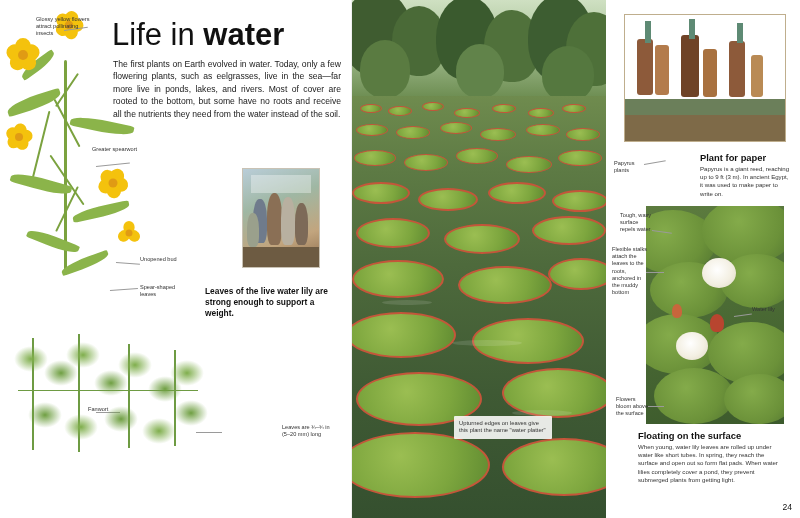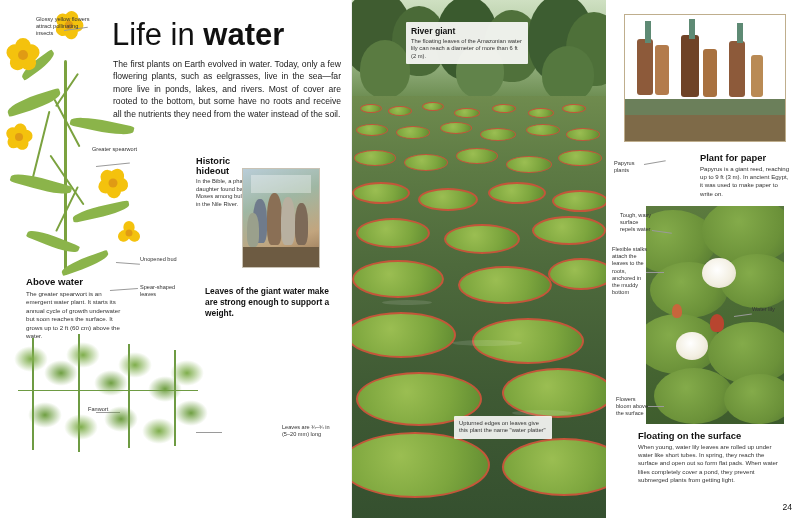--- a/index.html
+++ b/index.html
@@ -214,42 +214,34 @@
     <div class="callout" style="left:282px;top:424px;width:48px;">
       <span>Leaves are ¾–¾ in (5–20 mm) long</span>
     </div>
 
     <div class="title">
       <span>Life in </span><b>water</b>
     </div>
 
     <div class="intro">The first plants on Earth evolved in water. Today, only a few flowering plants, such as eelgrasses, live in the sea—far more live in ponds, lakes, and rivers. Most of cover are rooted to the bottom, but some have no roots and receive all the nutrients they need from the water instead of the soil.</div>
 
-    <div class="block" style="left:26px;top:276px;width:96px;">
-      <div class="blockhead">Above water</div>
-      <div class="blocktxt">The greater spearwort is an emergent water plant. It starts its annual cycle of growth underwater but soon reaches the surface. It grows up to 2 ft (60 cm) above the water.</div>
-    </div>
-
-
-    <div class="hideout">
-      <div class="h-title">Historic hideout</div>
-      <div class="h-txt">In the Bible, a pharaoh's daughter found baby Moses among bulrushes in the Nile River.</div>
-    </div>
+
+
     <div class="hideout-img">
       <div class="fig" style="left:10px;top:30px;width:14px;height:44px;background:#6f7b8c;"></div>
       <div class="fig" style="left:24px;top:24px;width:15px;height:52px;background:#8a6f55;"></div>
       <div class="fig" style="left:38px;top:28px;width:14px;height:48px;background:#b8b0a0;"></div>
       <div class="fig" style="left:52px;top:34px;width:13px;height:42px;background:#7d6a58;"></div>
       <div class="fig" style="left:4px;top:44px;width:12px;height:34px;background:#9aa08c;"></div>
       <div class="fig" style="left:0px;top:78px;width:76px;height:20px;background:#6d5b42;border-radius:0;"></div>
       <div class="fig" style="left:8px;top:6px;width:60px;height:18px;background:rgba(255,255,255,.35);border-radius:0;"></div>
     </div>
 
     <div class="pullquote">
-      <span>Leaves of the giant water make</span>
+      <span>Leaves of the live water lily</span>
       <span>are strong enough to support a</span>
       <span>weight.</span>
     </div>
 
     <div class="fanwort">
       <div class="fan-stem" style="left:24px;top:8px;width:2px;height:112px;background:#6e9b43;"></div>
       <div class="fan-stem" style="left:70px;top:4px;width:2px;height:118px;background:#6e9b43;"></div>
       <div class="fan-stem" style="left:120px;top:14px;width:2px;height:104px;background:#6e9b43;"></div>
       <div class="fan-stem" style="left:166px;top:20px;width:2px;height:96px;background:#6e9b43;"></div>
       <div class="fan-stem" style="left:10px;top:60px;width:180px;height:1px;background:#6e9b43;"></div>
@@ -326,24 +318,20 @@
     <div class="pad" style="left:4px;top:372px;width:126px;height:54px;"></div>
     <div class="pad" style="left:150px;top:368px;width:112px;height:50px;"></div>
 
     <div class="pad" style="left:-12px;top:432px;width:150px;height:66px;"></div>
     <div class="pad" style="left:150px;top:438px;width:124px;height:58px;"></div>
 
     <div class="waterstreak" style="left:100px;top:340px;width:70px;height:6px;"></div>
     <div class="waterstreak" style="left:30px;top:300px;width:50px;height:5px;"></div>
     <div class="waterstreak" style="left:160px;top:410px;width:60px;height:6px;"></div>
 
-    <div class="overlay-box" style="left:54px;top:22px;width:112px;">
-      <div class="ob-title">River giant</div>
-      <div class="ob-txt">The floating leaves of the Amazonian water lily can reach a diameter of more than 6 ft (2 m).</div>
-    </div>
 
     <div class="overlay-box" style="left:102px;top:416px;width:88px;background:rgba(250,250,248,.9);">
       <div class="ob-txt">Upturned edges on leaves give this plant the name "water platter"</div>
     </div>
   </div>
 
   <div class="right-page"></div>
 
   <div class="papyrus-img">
     <div class="pap-figure" style="left:12px;top:24px;width:16px;height:56px;background:#8d5a3a;border-radius:3px;"></div>

